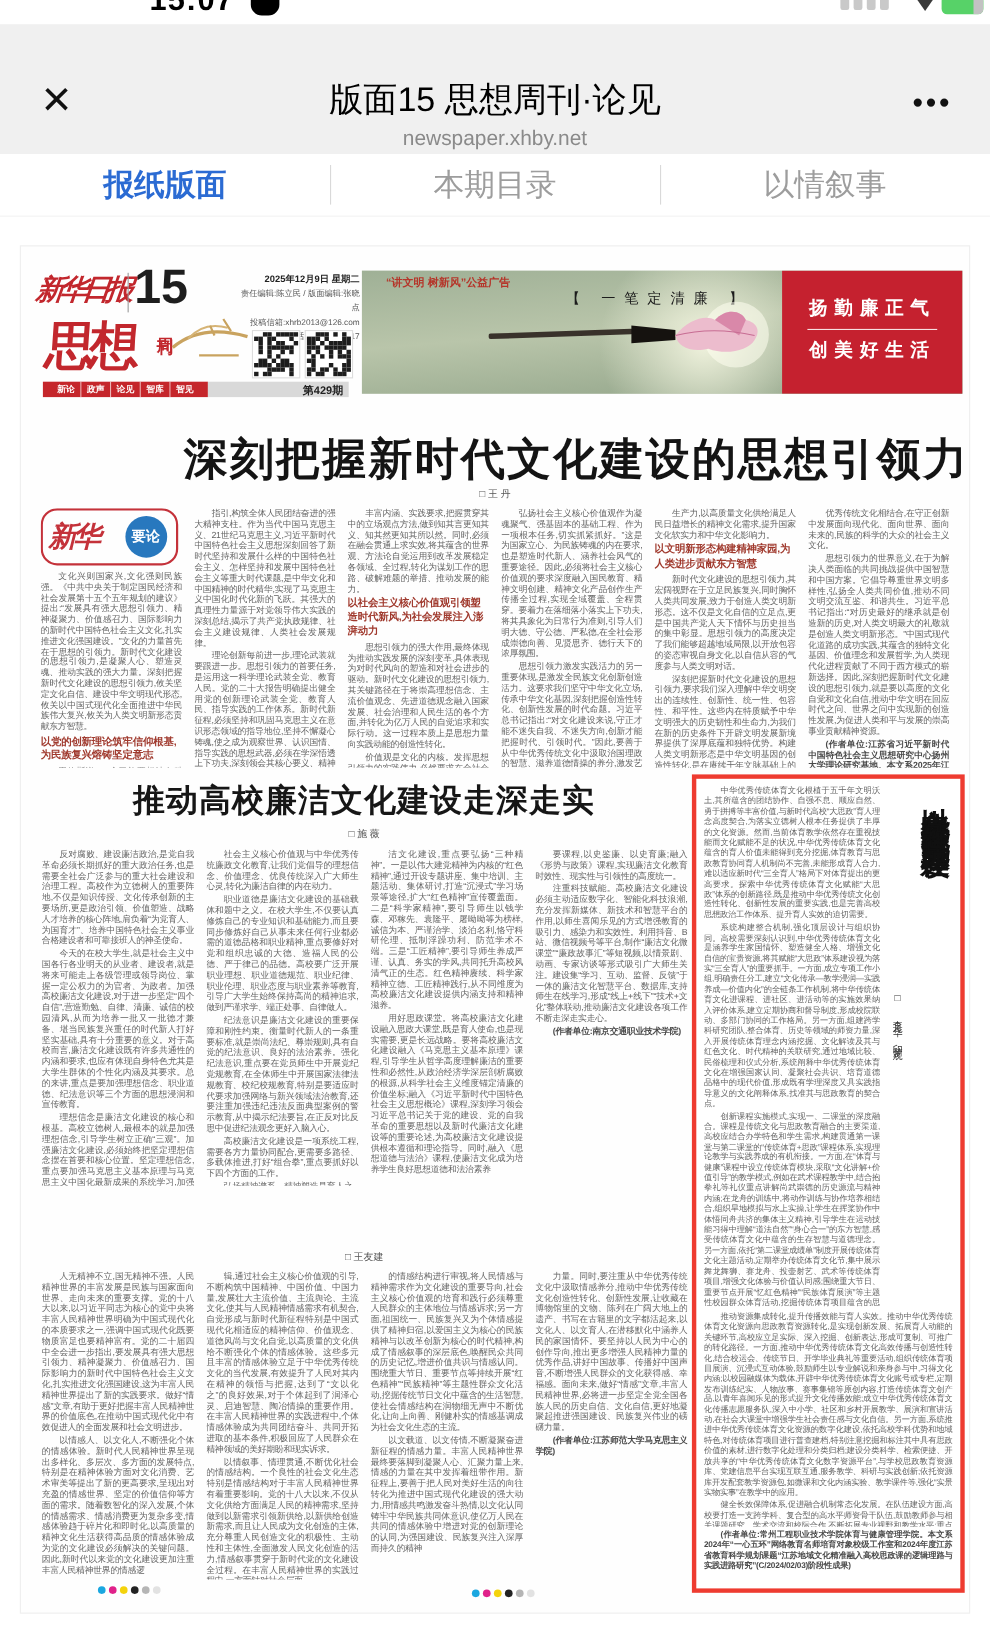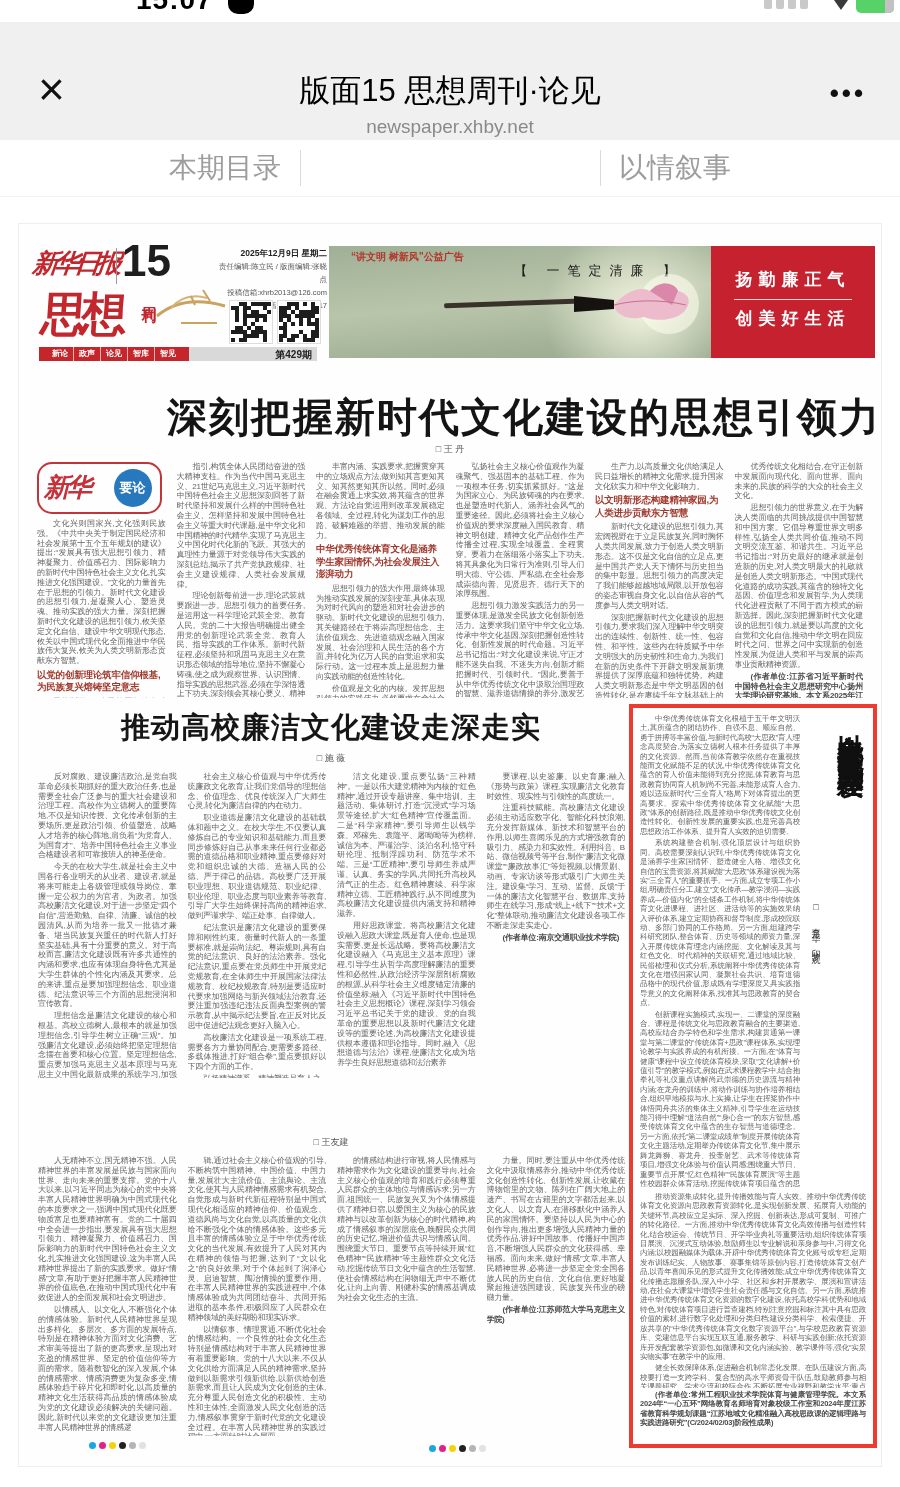--- a/index.html
+++ b/index.html
@@ -107,20 +107,21 @@
 </div>
 
 <div class="header">
   <div class="close-x">×</div>
   <div class="hd-title">版面15 思想周刊·论见</div>
   <div class="hd-url">newspaper.xhby.net</div>
   <div class="hd-more">•••</div>
 </div>
 
 <div class="tabbar">
+  <div class="tab active">报纸版面</div>
   <div class="tab">本期目录</div>
   <div class="tab">以情叙事</div>
   <div class="tab-div d1"></div>
   <div class="tab-div d2"></div>
 </div>
 
 <div class="paper">
 
   <div class="mh-name">新华日报</div>
   <div class="mh-vline"></div>
@@ -389,21 +390,21 @@
         </div>
     </div>
     <div class="col">
 
     <p class="seg seg-p">指引,构筑全体人民团结奋进的强大精神支柱。作为当代中国马克思主义、21世纪马克思主义,习近平新时代中国特色社会主义思想深刻回答了新时代坚持和发展什么样的中国特色社会主义、怎样坚持和发展中国特色社会主义等重大时代课题,是中华文化和中国精神的时代精华,实现了马克思主义中国化时代化新的飞跃。其强大的真理性力量源于对党领导伟大实践的深刻总结,揭示了共产党执政规律、社会主义建设规律、人类社会发展规律。</p>
         <p class="seg seg-p">理论创新每前进一步,理论武装就要跟进一步。思想引领力的首要任务,是运用这一科学理论武装全党、教育人民。党的二十大报告明确提出健全用党的创新理论武装全党、教育人民、指导实践的工作体系。新时代新征程,必须坚持和巩固马克思主义在意识形态领域的指导地位,坚持不懈凝心铸魂,使之成为观察世界、认识国情、指导实践的思想武器,必须在学深悟透上下功夫,深刻领会其核心要义、精神实质、</p>
       </div>
     <div class="col">
 
     <p class="seg seg-p">丰富内涵、实践要求,把握贯穿其中的立场观点方法,做到知其言更知其义、知其然更知其所以然。同时,必须在融会贯通上求实效,将其蕴含的世界观、方法论自觉运用到改革发展稳定各领域、全过程,转化为谋划工作的思路、破解难题的举措、推动发展的能力。</p>
-        <p class="seg seg-subhead">中华优秀传统体育文化是涵养学生家国情怀,为社会发展注入澎湃动力</p>
+        <p class="seg seg-subhead">以社会主义核心价值观引领塑造时代新风,为社会发展注入澎湃动力</p>
         <p class="seg seg-p">思想引领力的强大作用,最终体现为推动实践发展的深刻变革,具体表现为对时代风向的塑造和对社会进步的驱动。新时代文化建设的思想引领力,其关键路径在于将崇高理想信念、主流价值观念、先进道德观念融入国家发展、社会治理和人民生活的各个方面,并转化为亿万人民的自觉追求和实际行动。这一过程本质上是思想力量向实践动能的创造性转化。</p>
         <p class="seg seg-p">价值观是文化的内核。发挥思想引领力的实践伟力,必然要求在全社会大力培育和践行社会主义核心价值观。习近平总书记指出,要“持续加强社会主义核心价值体系建设,把培育和</p>
       </div>
     <div class="col">
 
     <p class="seg seg-p">弘扬社会主义核心价值观作为凝魂聚气、强基固本的基础工程、作为一项根本任务,切实抓紧抓好。”这是为国家立心、为民族铸魂的内在要求,也是塑造时代新人、涵养社会风气的重要途径。因此,必须将社会主义核心价值观的要求深度融入国民教育、精神文明创建、精神文化产品创作生产传播全过程,实现全域覆盖、全程贯穿。要着力在落细落小落实上下功夫,将其具象化为日常行为准则,引导人们明大德、守公德、严私德,在全社会形成崇德向善、见贤思齐、德行天下的浓厚氛围。</p>
         <p class="seg seg-p">思想引领力激发实践活力的另一重要体现,是激发全民族文化创新创造活力。这要求我们坚守中华文化立场,传承中华文化基因,深刻把握创造性转化、创新性发展的时代命题。习近平总书记指出:“对文化建设来说,守正才能不迷失自我、不迷失方向,创新才能把握时代、引领时代。”因此,要善于从中华优秀传统文化中汲取治国理政的智慧、滋养道德情操的养分,激发艺术创造的灵感,使其在新时代焕发新的生机,勇于推进文化领域理论创新、制度创新、实践创新,不断解放和发展文化</p>
       </div>
     <div class="col">
 
@@ -458,20 +459,21 @@
         <p class="seg seg-p">以情感人、以文化人,不断强化个体的情感体验。新时代人民精神世界呈现出多样化、多层次、多方面的发展特点,特别是在精神体验方面对文化消费、艺术审美等提出了新的更高要求,呈现出对充盈的情感世界、坚定的价值信仰等方面的需求。随着数智化的深入发展,个体的情感需求、情感消费更为复杂多变,情感体验趋于碎片化和即时化,以高质量的精神文化生活获得高品质的情感体验成为党的文化建设必须解决的关键问题。因此,新时代以来党的文化建设更加注重丰富人民精神世界的情感逻</p>
       </div>
     <div class="col">
 
     <p class="seg seg-p">辑,通过社会主义核心价值观的引导,不断构筑中国精神、中国价值、中国力量,发展壮大主流价值、主流舆论、主流文化,使其与人民精神情感需求有机契合,自觉形成与新时代新征程特别是中国式现代化相适应的精神信仰、价值观念、道德风尚与文化自觉,以高质量的文化供给不断强化个体的情感体验。这些多元且丰富的情感体验立足于中华优秀传统文化的当代发展,有效提升了人民对其内在精神的领悟与把握,达到了“文以化之”的良好效果,对于个体起到了润泽心灵、启迪智慧、陶冶情操的重要作用。在丰富人民精神世界的实践进程中,个体情感体验成为共同团结奋斗、共同开拓进取的基本条件,积极回应了人民群众在精神领域的美好期盼和现实诉求。</p>
         <p class="seg seg-p">以情叙事、情理贯通,不断优化社会的情感结构。一个良性的社会文化生态特别是情感结构对于丰富人民精神世界有着重要影响。党的十八大以来,不仅从文化供给方面满足人民的精神需求,坚持做到以新需求引领新供给,以新供给创造新需求,而且让人民成为文化创造的主体,充分尊重人民创造文化的积极性、主动性和主体性,全面激发人民文化创造的活力,情感叙事贯穿于新时代党的文化建设全过程。在丰富人民精神世界的实践过程中,一方面针对社会层面</p>
       </div>
     <div class="col">
 
     <p class="seg seg-p">的情感结构进行审视,将人民情感与精神需求作为文化建设的重要导向,社会主义核心价值观的培育和践行必须尊重人民群众的主体地位与情感诉求;另一方面,祖国统一、民族复兴又为个体情感提供了精神归宿,以爱国主义为核心的民族精神与以改革创新为核心的时代精神,构成了情感叙事的深层底色,唤醒民众共同的历史记忆,增进价值共识与情感认同。围绕重大节日、重要节点等持续开展“红色精神”“民族精神”等主题性群众文化活动,挖掘传统节日文化中蕴含的生活智慧,使社会情感结构在润物细无声中不断优化,让向上向善、刚健朴实的情感基调成为社会文化生态的主流。</p>
+        <p class="seg seg-p">以文载道、以文传情,不断凝聚奋进新征程的情感力量。丰富人民精神世界最终要落脚到凝聚人心、汇聚力量上来,情感的力量在其中发挥着纽带作用。新征程上,要善于把人民对美好生活的向往转化为推进中国式现代化建设的强大动力,用情感共鸣激发奋斗热情,以文化认同铸牢中华民族共同体意识,使亿万人民在共同的情感体验中增进对党的创新理论的认同,为强国建设、民族复兴注入深厚而持久的精神</p>
       </div>
     <div class="col">
 
     <p class="seg seg-p">力量。同时,要注重从中华优秀传统文化中汲取情感养分,推动中华优秀传统文化创造性转化、创新性发展,让收藏在博物馆里的文物、陈列在广阔大地上的遗产、书写在古籍里的文字都活起来,以文化人、以文育人,在潜移默化中涵养人民的家国情怀。要坚持以人民为中心的创作导向,推出更多增强人民精神力量的优秀作品,讲好中国故事、传播好中国声音,不断增强人民群众的文化获得感、幸福感。面向未来,做好“情感”文章,丰富人民精神世界,必将进一步坚定全党全国各族人民的历史自信、文化自信,更好地凝聚起推进强国建设、民族复兴伟业的磅礴力量。</p>
         <p class="seg seg-attr">(作者单位:江苏师范大学马克思主义学院)</p>
       </div>
   </div>
 
   <div class="regmark rm1">
     <i style="background:#1aa7e0"></i>

